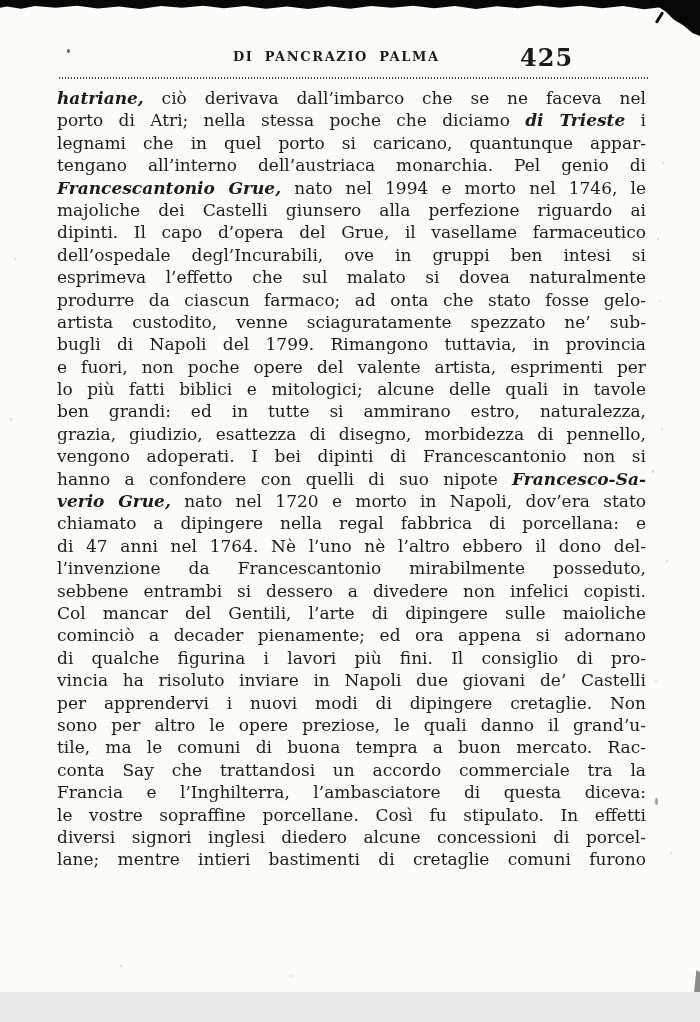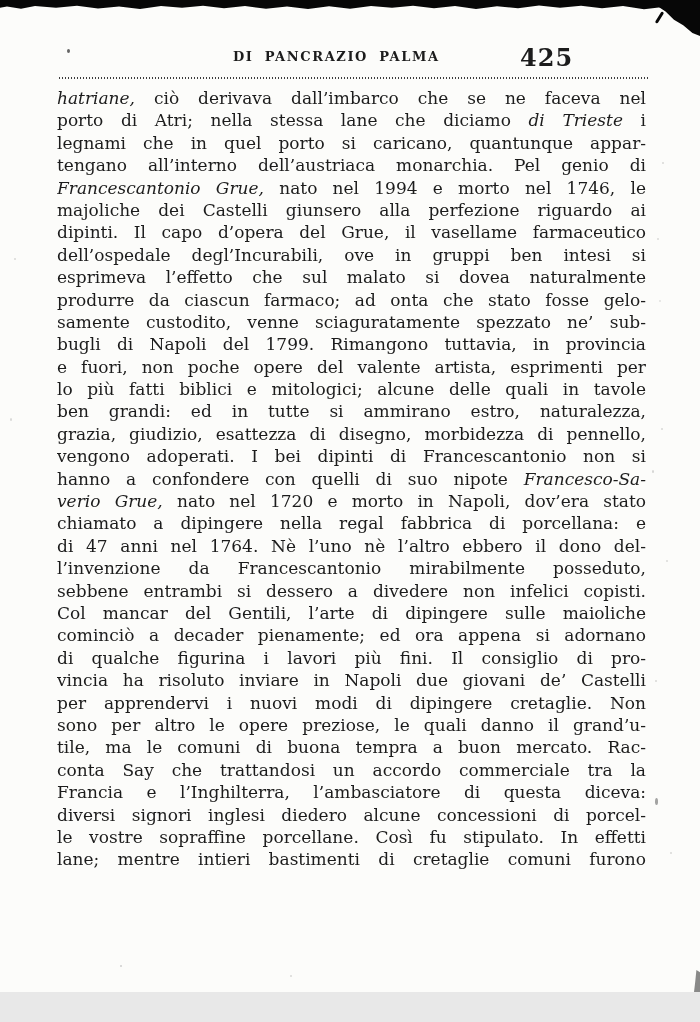--- a/index.html
+++ b/index.html
@@ -57,47 +57,47 @@
   }
   
   .body-text{
     position:absolute;top:87px;left:57px;width:589px;
   }
   .line{
     font-size:17px;line-height:22.4px;
     text-align:justify;text-align-last:justify;
     white-space:normal;overflow:hidden;height:22.4px;
   }
-  .line .it{font-style:italic;}
+  .line .it{font-style:italic;font-weight:bold;}
 </style>
 </head>
 <body>
 
 <div id="page">
   <div class="scan-top-band"></div>
   <div class="scan-corner-blob"></div>
   <div class="scan-hook-mark"></div>
   <div class="scan-corner-bottom"></div>
 
   <div class="running-title">DI PANCRAZIO PALMA</div>
   <div class="page-number">425</div>
   <div class="dotted-rule"></div>
 
   <div class="body-text">
       <div class="line"><span class="it">hatriane,</span><span> ciò derivava dall’imbarco che se ne faceva nel</span></div>
-      <div class="line"><span>porto di Atri; nella stessa lane che diciamo </span><span class="it">di Trieste</span><span> i</span></div>
+      <div class="line"><span>porto di Atri; nella stessa poche che diciamo </span><span class="it">di Trieste</span><span> i</span></div>
       <div class="line"><span>legnami che in quel porto si caricano, quantunque appar-</span></div>
       <div class="line"><span>tengano all’interno dell’austriaca monarchia. Pel genio di</span></div>
       <div class="line"><span class="it">Francescantonio Grue,</span><span> nato nel 1994 e morto nel 1746, le</span></div>
       <div class="line"><span>majoliche dei Castelli giunsero alla perfezione riguardo ai</span></div>
       <div class="line"><span>dipinti. Il capo d’opera del Grue, il vasellame farmaceutico</span></div>
       <div class="line"><span>dell’ospedale degl’Incurabili, ove in gruppi ben intesi si</span></div>
       <div class="line"><span>esprimeva l’effetto che sul malato si dovea naturalmente</span></div>
       <div class="line"><span>produrre da ciascun farmaco; ad onta che stato fosse gelo-</span></div>
-      <div class="line"><span>samente custodito, venne sciaguratamente spezzato ne’ sub-</span></div>
+      <div class="line"><span>artista custodito, venne sciaguratamente spezzato ne’ sub-</span></div>
       <div class="line"><span>bugli di Napoli del 1799. Rimangono tuttavia, in provincia</span></div>
       <div class="line"><span>e fuori, non poche opere del valente artista, esprimenti per</span></div>
       <div class="line"><span>lo più fatti biblici e mitologici; alcune delle quali in tavole</span></div>
       <div class="line"><span>ben grandi: ed in tutte si ammirano estro, naturalezza,</span></div>
       <div class="line"><span>grazia, giudizio, esattezza di disegno, morbidezza di pennello,</span></div>
       <div class="line"><span>vengono adoperati. I bei dipinti di Francescantonio non si</span></div>
       <div class="line"><span>hanno a confondere con quelli di suo nipote </span><span class="it">Francesco-Sa-</span></div>
       <div class="line"><span class="it">verio Grue,</span><span> nato nel 1720 e morto in Napoli, dov’era stato</span></div>
       <div class="line"><span>chiamato a dipingere nella regal fabbrica di porcellana: e</span></div>
       <div class="line"><span>di 47 anni nel 1764. Nè l’uno nè l’altro ebbero il dono del-</span></div>
@@ -105,22 +105,22 @@
       <div class="line"><span>sebbene entrambi si dessero a divedere non infelici copisti.</span></div>
       <div class="line"><span>Col mancar del Gentili, l’arte di dipingere sulle maioliche</span></div>
       <div class="line"><span>cominciò a decader pienamente; ed ora appena si adornano</span></div>
       <div class="line"><span>di qualche figurina i lavori più fini. Il consiglio di pro-</span></div>
       <div class="line"><span>vincia ha risoluto inviare in Napoli due giovani de’ Castelli</span></div>
       <div class="line"><span>per apprendervi i nuovi modi di dipingere cretaglie. Non</span></div>
       <div class="line"><span>sono per altro le opere preziose, le quali danno il grand’u-</span></div>
       <div class="line"><span>tile, ma le comuni di buona tempra a buon mercato. Rac-</span></div>
       <div class="line"><span>conta Say che trattandosi un accordo commerciale tra la</span></div>
       <div class="line"><span>Francia e l’Inghilterra, l’ambasciatore di questa diceva:</span></div>
+      <div class="line"><span>le vostre sopraffine porcellane. Così fu stipulato. In effetti</span></div>
       <div class="line"><span>diversi signori inglesi diedero alcune concessioni di porcel-</span></div>
-      <div class="line"><span>le vostre sopraffine porcellane. Così fu stipulato. In effetti</span></div>
       <div class="line"><span>lane; mentre intieri bastimenti di cretaglie comuni furono</span></div>
     </div>
 
   <div>
       <div class="speck" style="left: 67px; top: 49px; width: 3px; height: 4px; opacity: 0.85;"></div>
       <div class="speck" style="left: 640px; top: 97px; width: 2px; height: 3px; opacity: 0.25;"></div>
       <div class="speck" style="left: 662px; top: 162px; width: 2px; height: 2px; opacity: 0.2;"></div>
       <div class="speck" style="left: 14px; top: 258px; width: 2px; height: 2px; opacity: 0.2;"></div>
       <div class="speck" style="left: 657px; top: 238px; width: 2px; height: 2px; opacity: 0.18;"></div>
       <div class="speck" style="left: 659px; top: 300px; width: 2px; height: 2px; opacity: 0.15;"></div>

